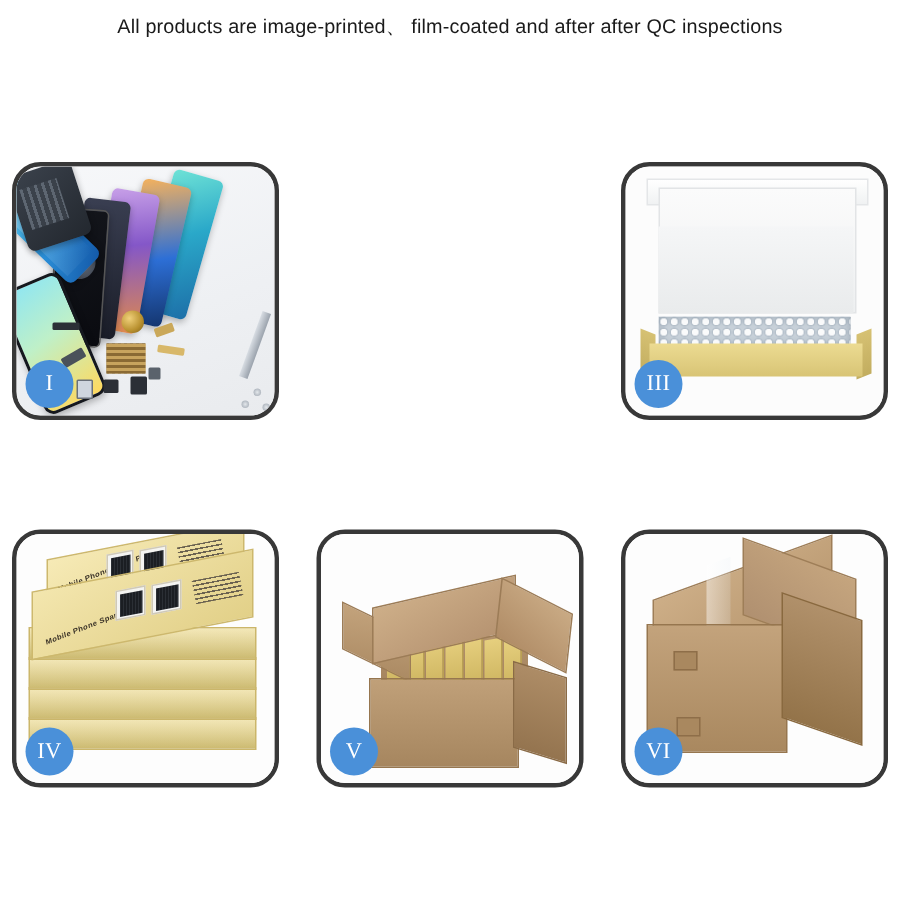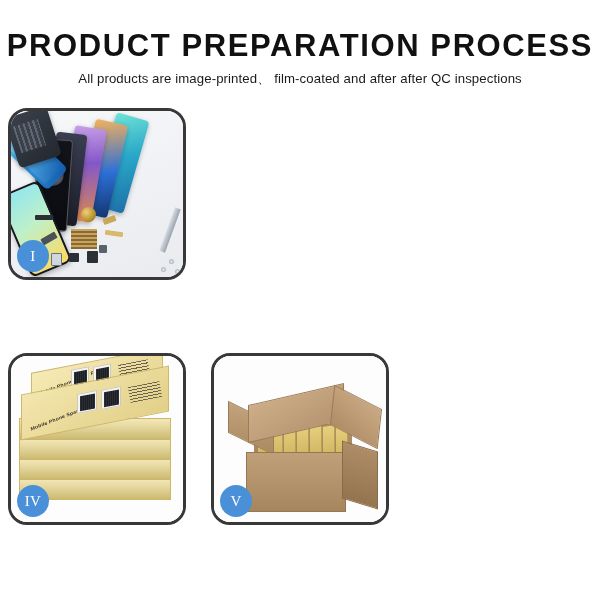--- a/index.html
+++ b/index.html
@@ -178,21 +178,20 @@
   .tab{position:absolute;background:#a9885f;border:1px solid #8e6e49;}
   .tab1{left:32px;top:78px;width:14px;height:11px;}
   .tab2{left:34px;top:122px;width:14px;height:11px;}
 </style>
 </head>
 <body>
 
 <div class="page">
 
   <div class="header">
-    <div class="title">PRODUCT PREPARATION PROCESS</div>
     <div class="subtitle">All products are image-printed、 film-coated and after after QC inspections</div>
   </div>
 
   <div class="grid">
 
     <div class="panel p1">
       <div class="scene">
         <div class="ph fan1"></div>
         <div class="ph fan2"></div>
         <div class="ph fan3"></div>
@@ -213,20 +212,32 @@
         <div class="strip s8"></div>
         <div class="tweezer"></div>
         <div class="screw" style="left:158px;top:148px"></div>
         <div class="screw" style="left:150px;top:156px"></div>
         <div class="screw" style="left:164px;top:158px"></div>
       </div>
       <div class="badge">I</div>
     </div>
 
 
+    <div class="panel p3">
+      <div class="scene">
+        <div class="lidtop"></div>
+        <div class="lid"></div>
+        <div class="lidface"></div>
+        <div class="boxbubble"></div>
+        <div class="ybaseL"></div>
+        <div class="ybaseR"></div>
+        <div class="ybase"></div>
+      </div>
+      <div class="badge">III</div>
+    </div>
 
     <div class="panel p4">
       <div class="scene">
         <div class="stack">
           <div class="sb sb1">
               <span class="side"></span>
             </div>
           <div class="sb sb2">
               <span class="side"></span>
             </div>
@@ -275,15 +286,27 @@
         <div class="ybox" style="left:122px"></div>
         <div class="cflapL"></div>
         <div class="cflapTop"></div>
         <div class="cflapR"></div>
         <div class="cfront"></div>
         <div class="cside"></div>
       </div>
       <div class="badge">V</div>
     </div>
 
+    <div class="panel p6">
+      <div class="scene">
+        <div class="vtop"></div>
+        <div class="vtop2"></div>
+        <div class="tape"></div>
+        <div class="vfront"></div>
+        <div class="vside"></div>
+        <div class="tab tab1"></div>
+        <div class="tab tab2"></div>
+      </div>
+      <div class="badge">VI</div>
+    </div>
 
   </div>
 </div>
 
 </body></html>

